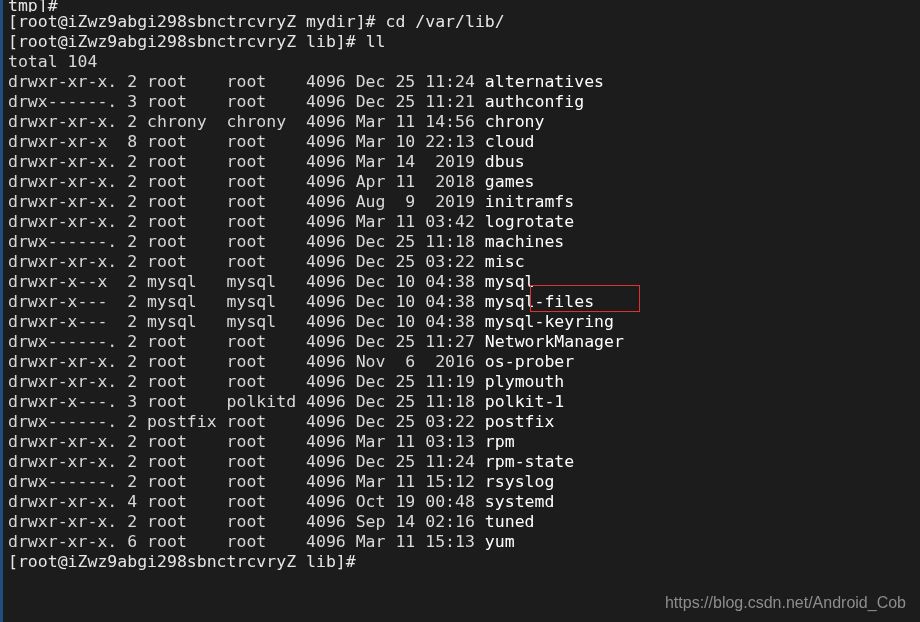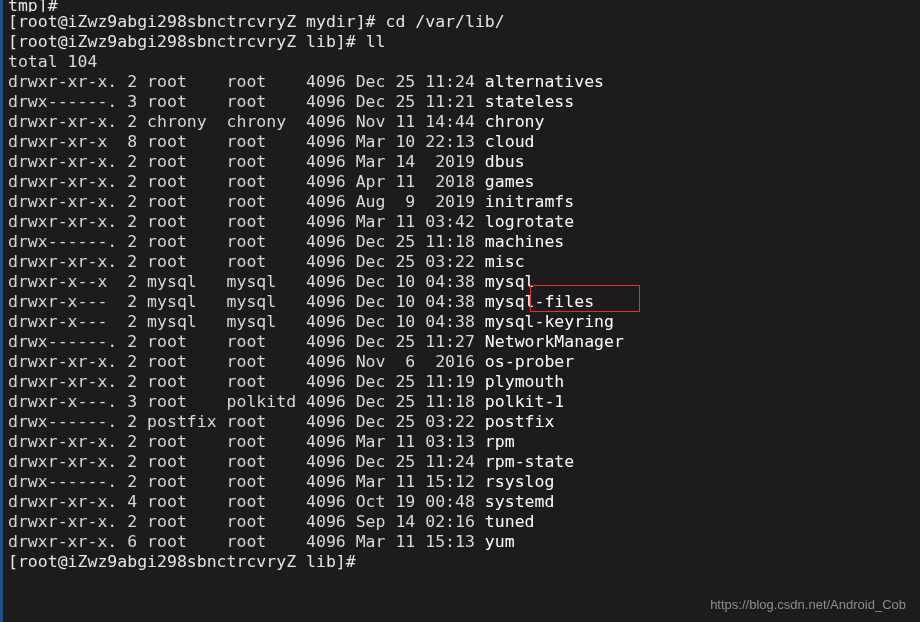--- a/index.html
+++ b/index.html
@@ -72,21 +72,21 @@
     height: 27px;
     border: 1.5px solid #e03030;
     box-sizing: border-box;
     pointer-events: none;
   }
   #watermark {
     position: absolute;
     right: 14px;
     bottom: 10px;
     color: #8d8d8d;
-    font-size: 13px;
+    font-size: 16px;
     font-family: "Liberation Sans", sans-serif;
     white-space: pre;
   }
 </style>
 </head>
 <body>
 
 <div id="terminal">
   <div id="left-border"></div>
 
@@ -94,22 +94,22 @@
     <div id="line-partial" class="line first"><span class="prompt">tmp]#</span></div>
 
     <div class="line"><span class="prompt">[root@iZwz9abgi298sbnctrcvryZ mydir]# </span><span class="prompt">cd /var/lib/</span></div>
 
     <div class="line"><span class="prompt">[root@iZwz9abgi298sbnctrcvryZ lib]# </span><span class="prompt">ll</span></div>
 
     <div class="line"><span class="meta">total 104</span></div>
 
     <div id="listing-container">
         <div class="line"><span class="meta">drwxr-xr-x. 2 root    root    4096 Dec 25 11:24 </span><span class="dirname">alternatives</span></div>
-        <div class="line"><span class="meta">drwx------. 3 root    root    4096 Dec 25 11:21 </span><span class="dirname">stateless</span></div>
-        <div class="line"><span class="meta">drwxr-xr-x. 2 chrony  chrony  4096 Nov 11 14:44 </span><span class="dirname">chrony</span></div>
+        <div class="line"><span class="meta">drwx------. 3 root    root    4096 Dec 25 11:21 </span><span class="dirname">authconfig</span></div>
+        <div class="line"><span class="meta">drwxr-xr-x. 2 chrony  chrony  4096 Mar 11 14:56 </span><span class="dirname">chrony</span></div>
         <div class="line"><span class="meta">drwxr-xr-x  8 root    root    4096 Mar 10 22:13 </span><span class="dirname">cloud</span></div>
         <div class="line"><span class="meta">drwxr-xr-x. 2 root    root    4096 Mar 14  2019 </span><span class="dirname">dbus</span></div>
         <div class="line"><span class="meta">drwxr-xr-x. 2 root    root    4096 Apr 11  2018 </span><span class="dirname">games</span></div>
         <div class="line"><span class="meta">drwxr-xr-x. 2 root    root    4096 Aug  9  2019 </span><span class="dirname">initramfs</span></div>
         <div class="line"><span class="meta">drwxr-xr-x. 2 root    root    4096 Mar 11 03:42 </span><span class="dirname">logrotate</span></div>
         <div class="line"><span class="meta">drwx------. 2 root    root    4096 Dec 25 11:18 </span><span class="dirname">machines</span></div>
         <div class="line"><span class="meta">drwxr-xr-x. 2 root    root    4096 Dec 25 03:22 </span><span class="dirname">misc</span></div>
         <div class="line"><span class="meta">drwxr-x--x  2 mysql   mysql   4096 Dec 10 04:38 </span><span class="dirname">mysql</span></div>
         <div class="line"><span class="meta">drwxr-x---  2 mysql   mysql   4096 Dec 10 04:38 </span><span class="dirname">mysql-files</span></div>
         <div class="line"><span class="meta">drwxr-x---  2 mysql   mysql   4096 Dec 10 04:38 </span><span class="dirname">mysql-keyring</span></div>

